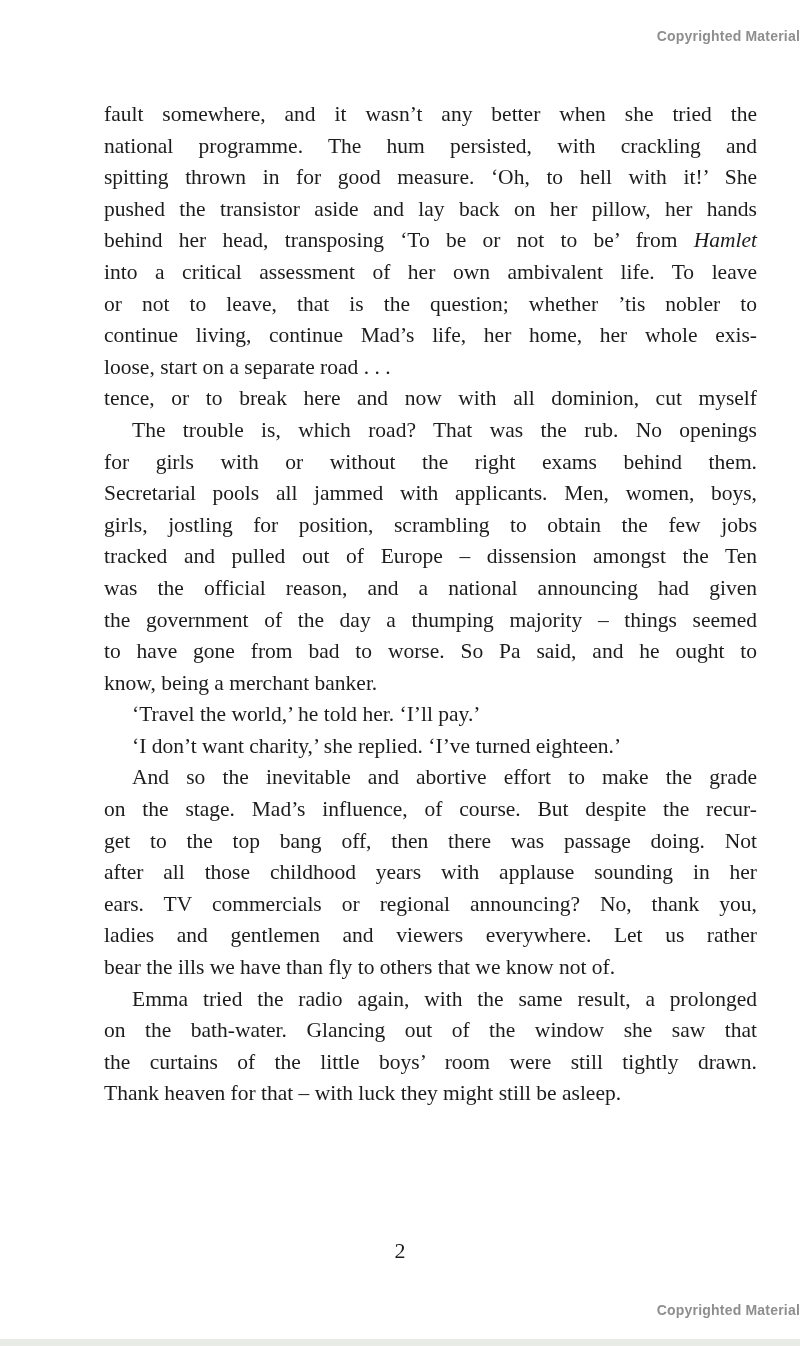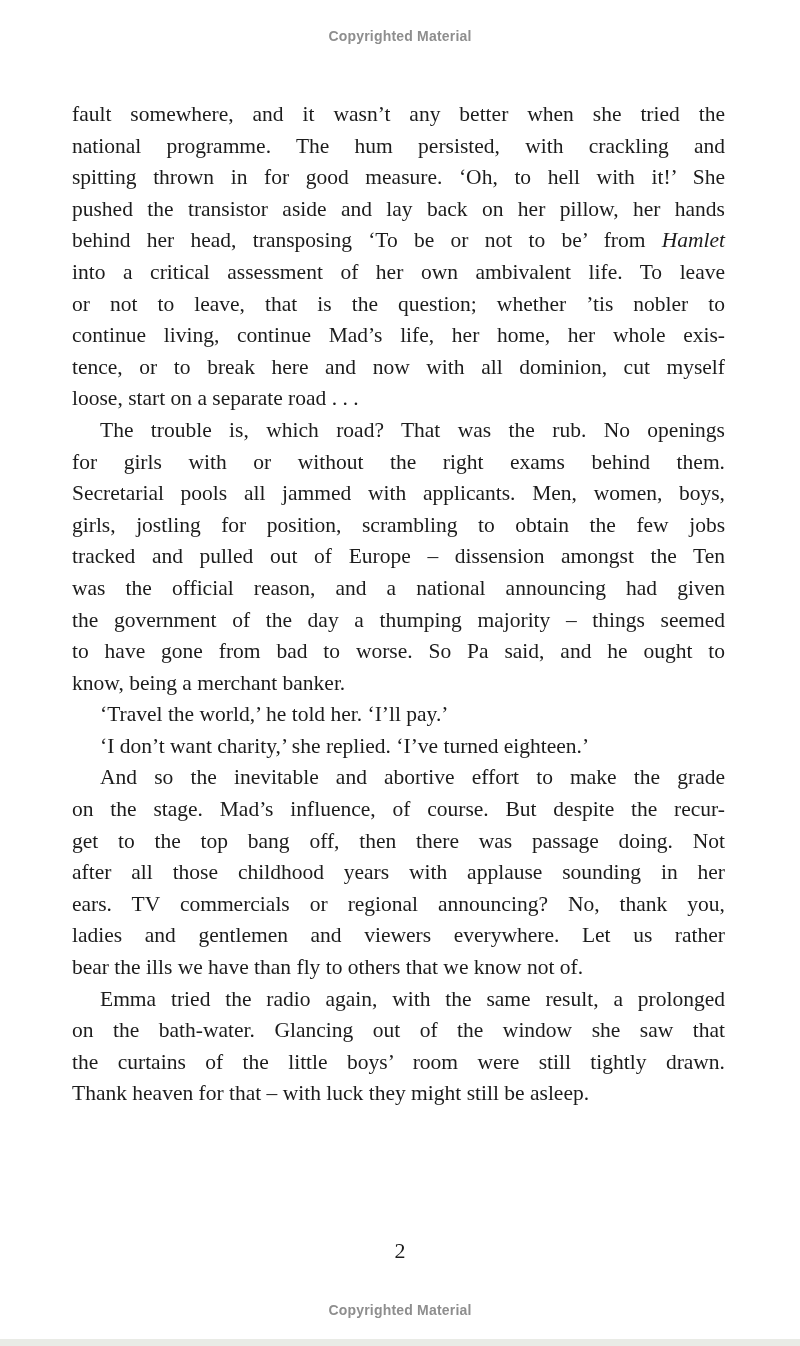--- a/index.html
+++ b/index.html
@@ -15,32 +15,32 @@
     background: var(--bg);
     position: relative;
     font-family: "Liberation Serif", serif;
     color: var(--text-color);
     overflow: hidden;
   }
   .copyright-banner {
     position: absolute;
     left: 0;
     width: 100%;
-    text-align: center;
+    text-align: right;
     font-family: "Liberation Sans", sans-serif;
     font-size: 14px;
     font-weight: bold;
     letter-spacing: 0.2px;
     color: var(--copyright-gray);
   }
   .copyright-banner.top { top: 28px; }
   .copyright-banner.bottom { top: 1302px; }
   .text-block {
     position: absolute;
-    left: 72px;
+    left: 104px;
     top: 99px;
     width: 653px;
     font-size: 21.5px;
     line-height: 31.6px;
     color: var(--text-color);
   }
   .para { margin: 0; }
   .line {
     text-align: justify;
     text-align-last: justify;
@@ -76,22 +76,22 @@
 <div class="text-block">
     <div class="para">
       <div class="line"><span>fault somewhere, and it wasn’t any better when she tried the</span></div>
       <div class="line"><span>national programme. The hum persisted, with crackling and</span></div>
       <div class="line"><span>spitting thrown in for good measure. ‘Oh, to hell with it!’ She</span></div>
       <div class="line"><span>pushed the transistor aside and lay back on her pillow, her hands</span></div>
       <div class="line"><span>behind her head, transposing ‘To be or not to be’ from </span><em>Hamlet</em></div>
       <div class="line"><span>into a critical assessment of her own ambivalent life. To leave</span></div>
       <div class="line"><span>or not to leave, that is the question; whether ’tis nobler to</span></div>
       <div class="line"><span>continue living, continue Mad’s life, her home, her whole exis-</span></div>
+      <div class="line last"><span>loose, start on a separate road . . .</span></div>
       <div class="line"><span>tence, or to break here and now with all dominion, cut myself</span></div>
-      <div class="line last"><span>loose, start on a separate road . . .</span></div>
     </div>
     <div class="para">
       <div class="line first-indent"><span>The trouble is, which road? That was the rub. No openings</span></div>
       <div class="line"><span>for girls with or without the right exams behind them.</span></div>
       <div class="line"><span>Secretarial pools all jammed with applicants. Men, women, boys,</span></div>
       <div class="line"><span>girls, jostling for position, scrambling to obtain the few jobs</span></div>
       <div class="line"><span>tracked and pulled out of Europe – dissension amongst the Ten</span></div>
       <div class="line"><span>was the official reason, and a national announcing had given</span></div>
       <div class="line"><span>the government of the day a thumping majority – things seemed</span></div>
       <div class="line"><span>to have gone from bad to worse. So Pa said, and he ought to</span></div>

